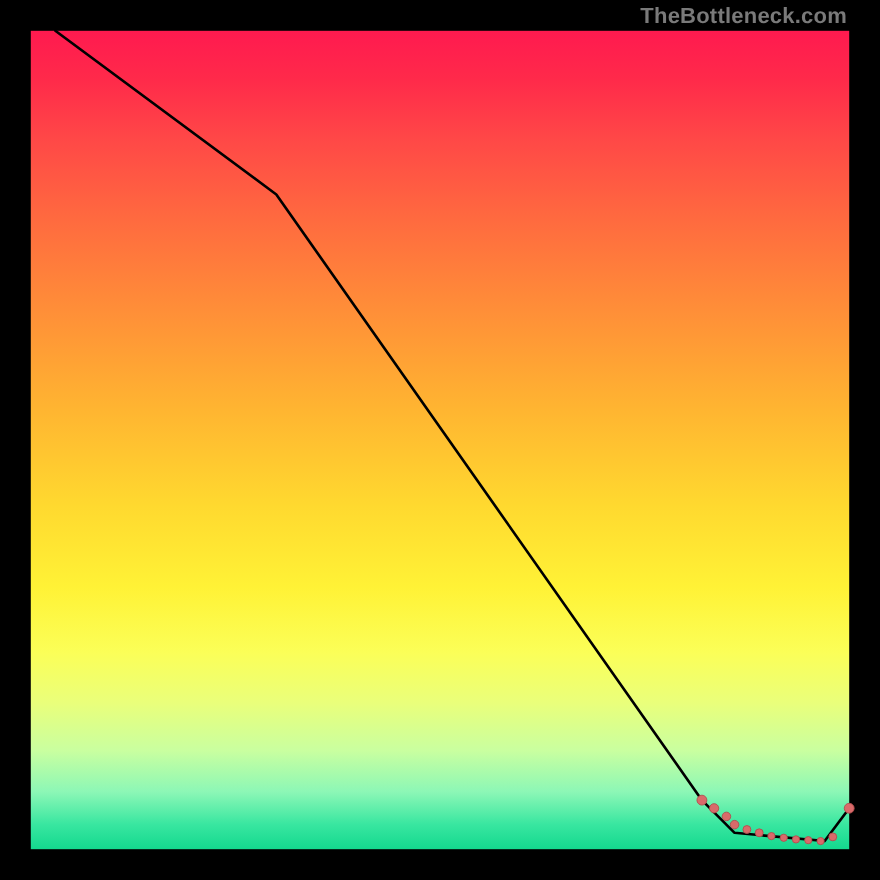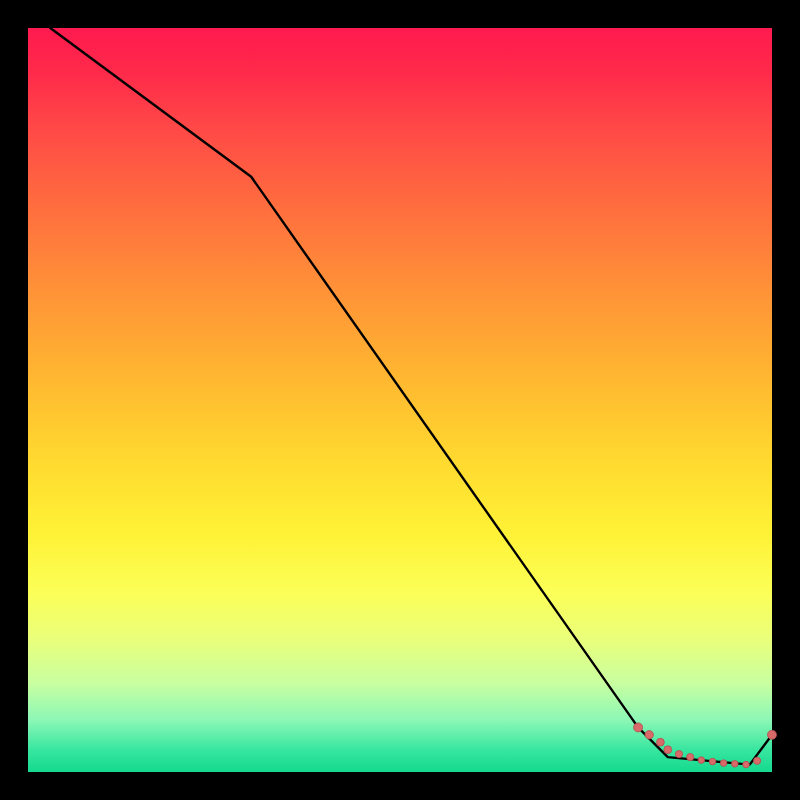--- a/index.html
+++ b/index.html
@@ -58,20 +58,21 @@
     height: 800px;
     pointer-events: none;
   }
 </style>
 </head>
 <body>
 
 <div class="stage">
   <div class="plot"></div>
 
+  <div class="attribution">TheBottleneck.com</div>
 
   <svg class="overlay" viewBox="0 0 800 800">
     <path id="curve-path" fill="none" stroke-width="2.4" stroke-linejoin="round" stroke-linecap="round" d="M50.3 28.0 L251.2 176.8 L638.1 727.4 L667.8 757.1 L749.7 764.6 L772.0 734.8" stroke="#000000"></path>
     <g id="markers">
         <circle cx="638.1" cy="727.4" r="4.5" fill="#d96a6a" stroke="#b14d4d" stroke-width="0.8"></circle>
         <circle cx="649.2" cy="734.8" r="4.2" fill="#d96a6a" stroke="#b14d4d" stroke-width="0.8"></circle>
         <circle cx="660.4" cy="742.2" r="3.9" fill="#d96a6a" stroke="#b14d4d" stroke-width="0.8"></circle>
         <circle cx="667.8" cy="749.7" r="3.9" fill="#d96a6a" stroke="#b14d4d" stroke-width="0.8"></circle>
         <circle cx="679.0" cy="754.1" r="3.6" fill="#d96a6a" stroke="#b14d4d" stroke-width="0.8"></circle>
         <circle cx="690.2" cy="757.1" r="3.6" fill="#d96a6a" stroke="#b14d4d" stroke-width="0.8"></circle>

